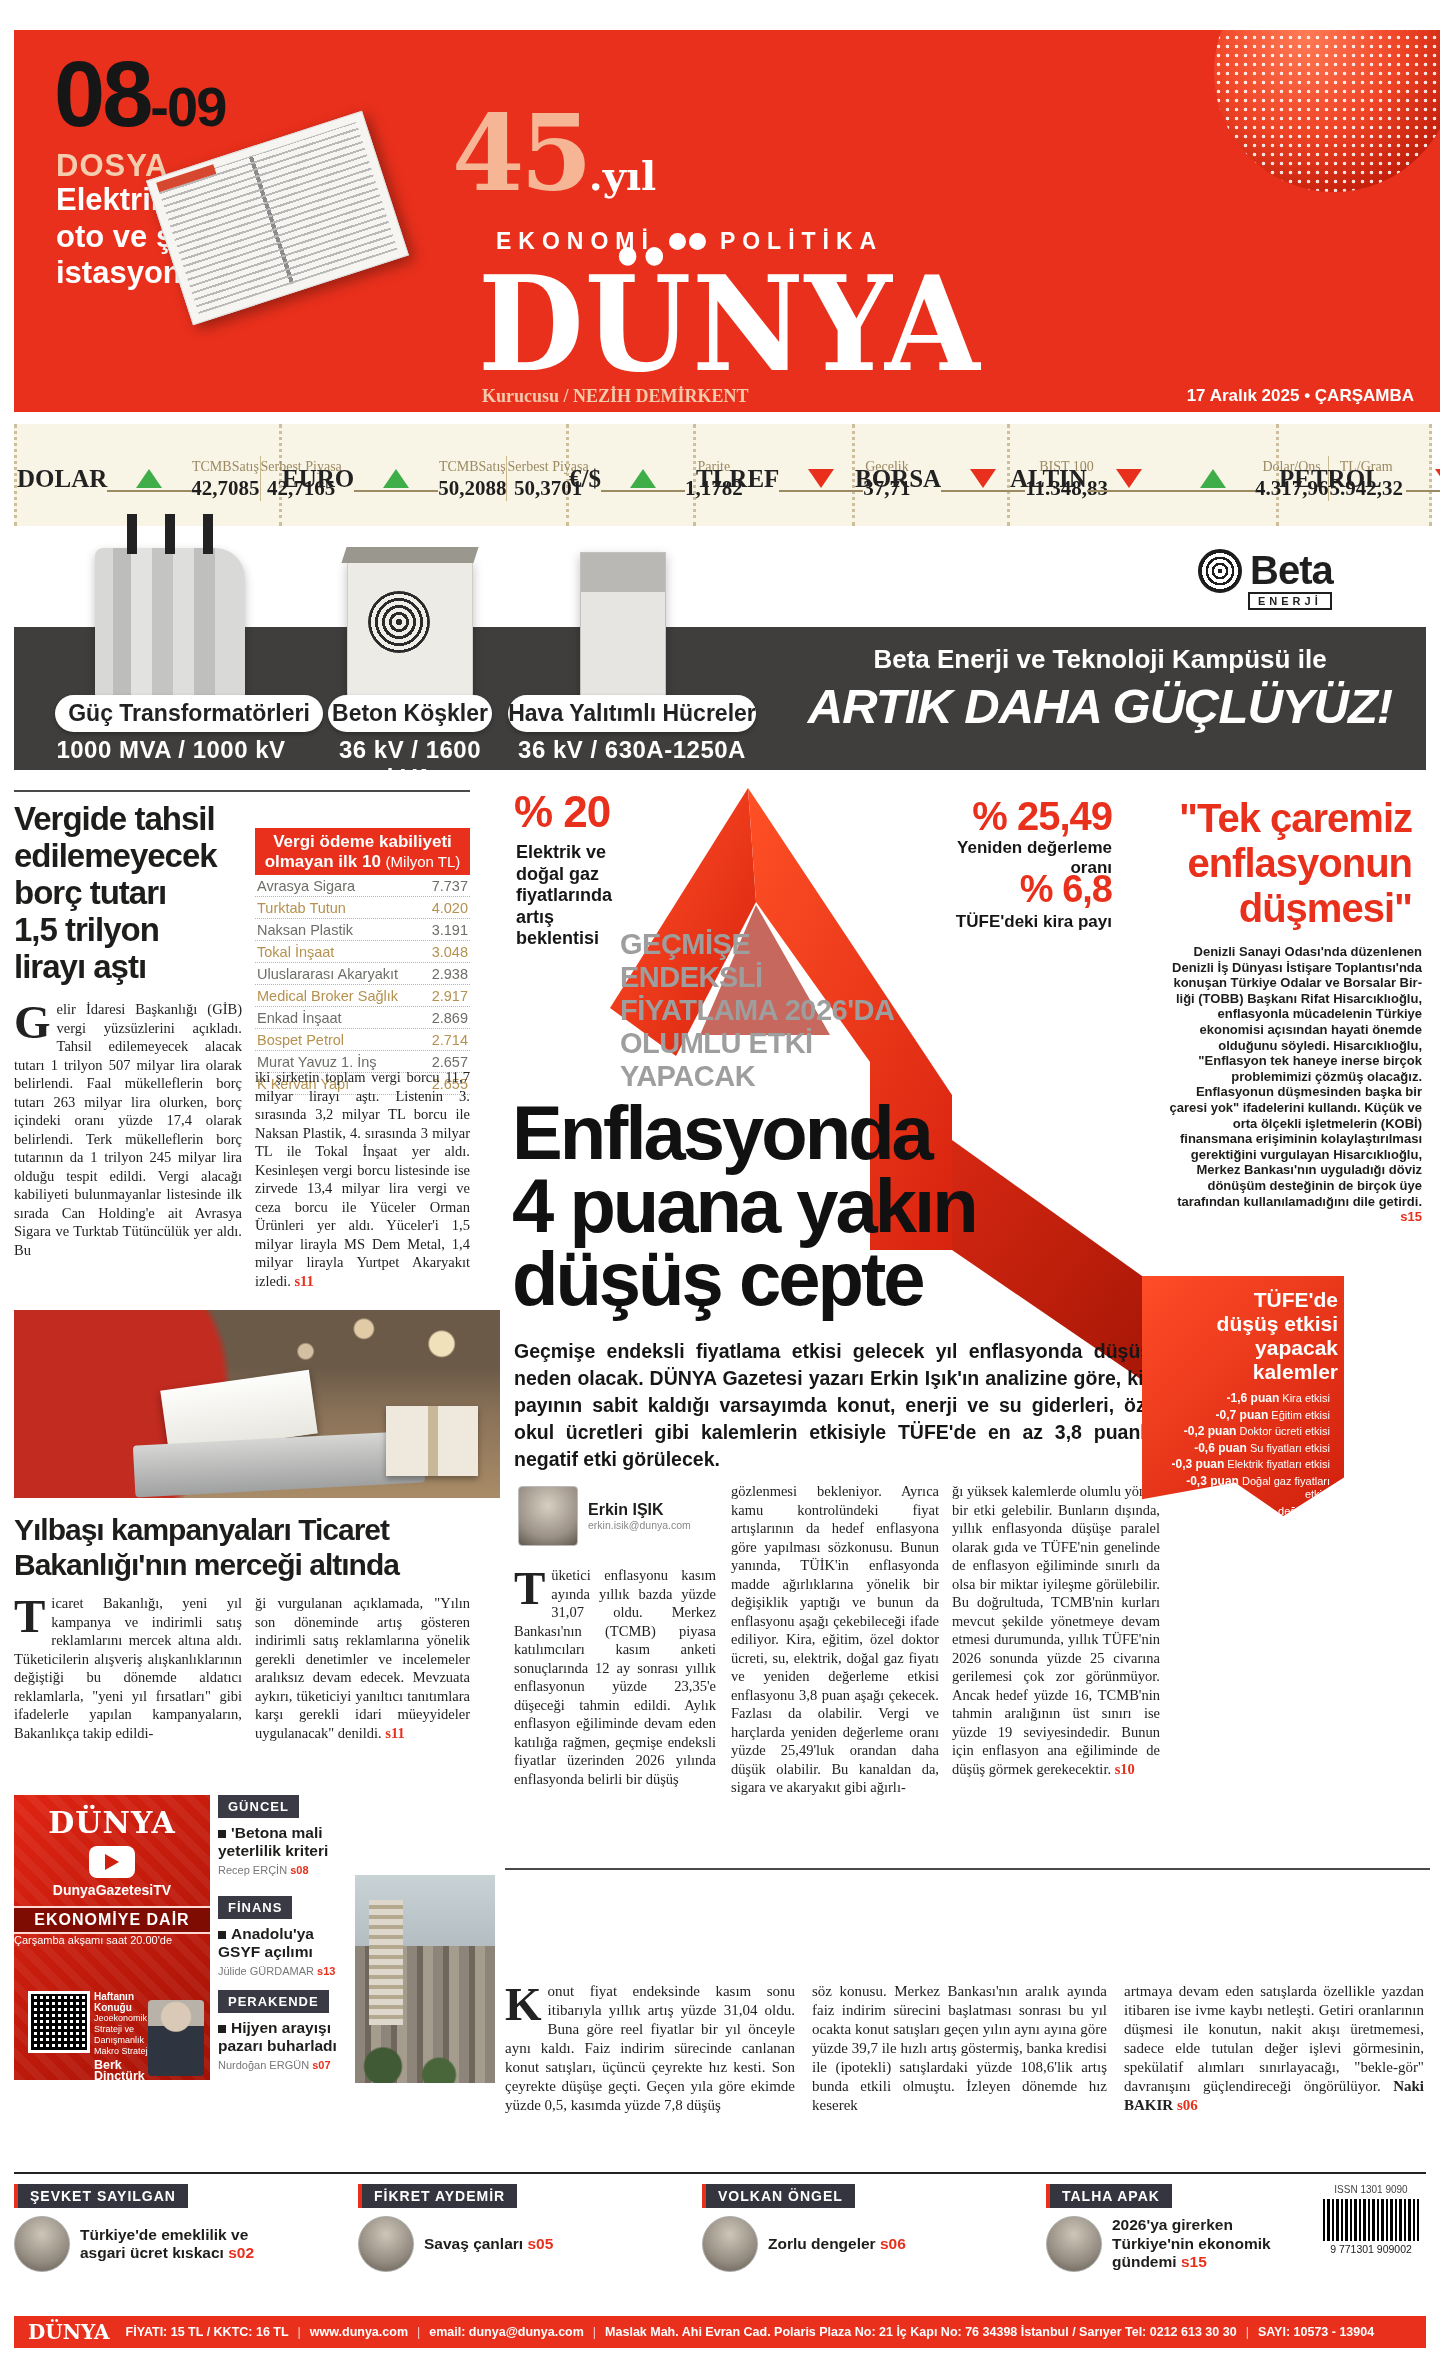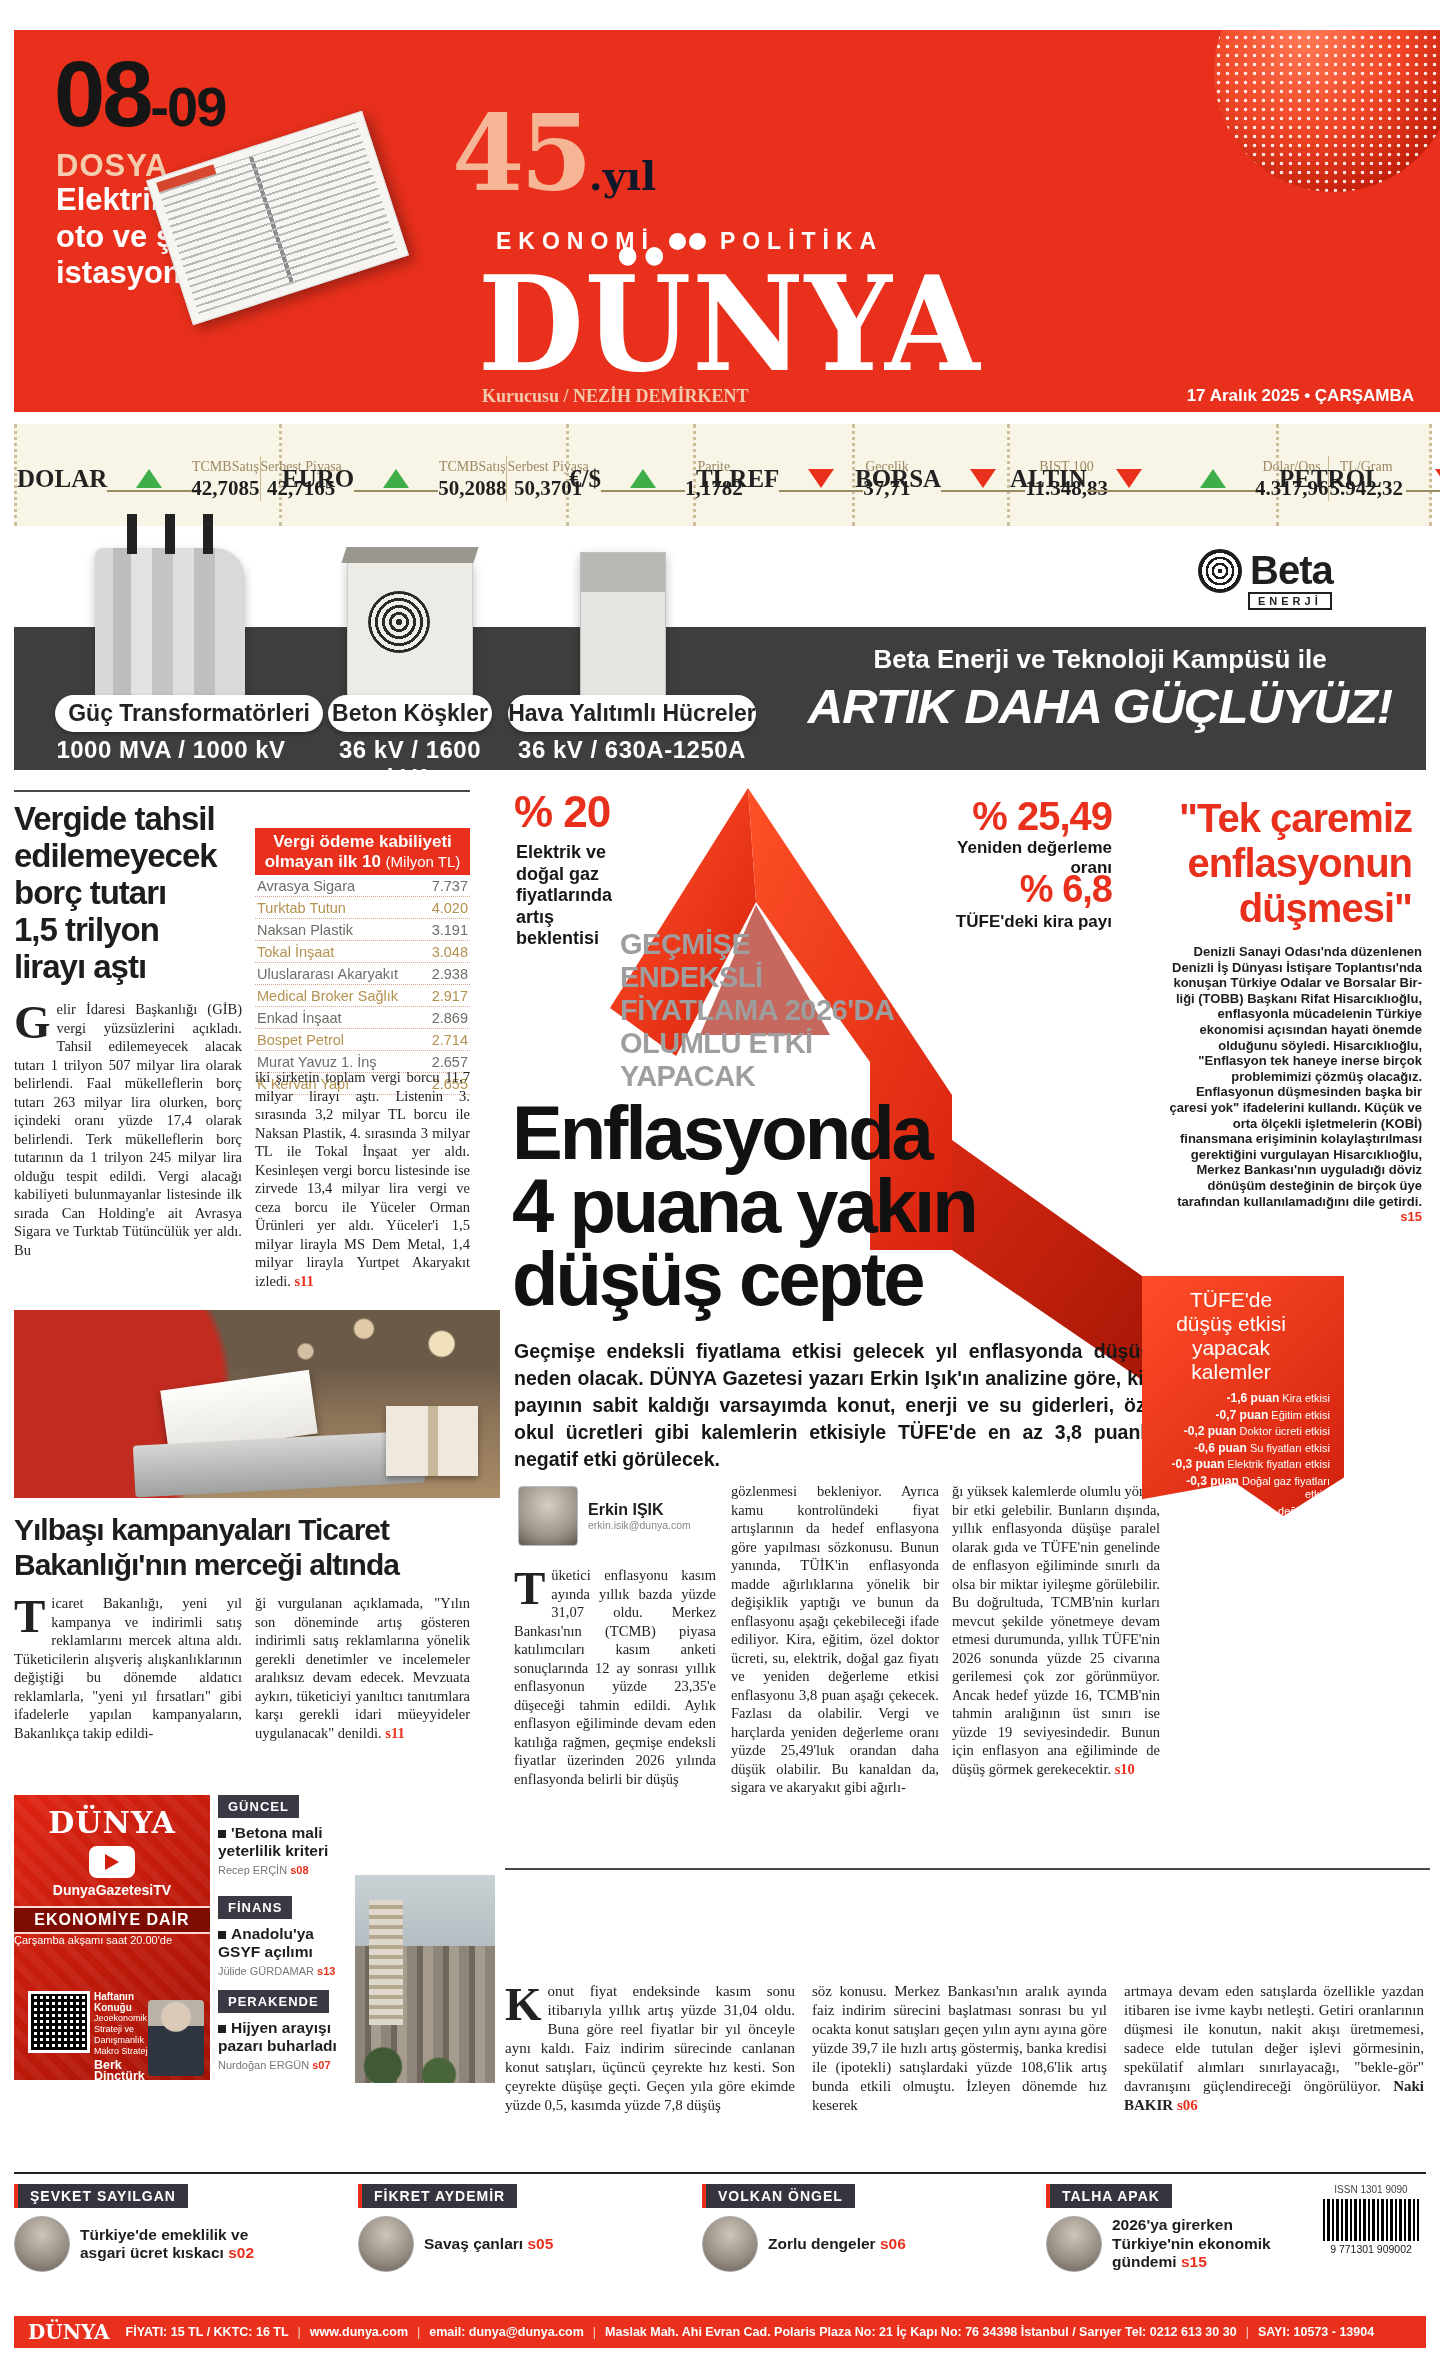--- a/index.html
+++ b/index.html
@@ -19,21 +19,21 @@
   .pr-small{font-size:56px;font-weight:bold;color:#161616;letter-spacing:-2px;}
   .dosya{font-size:31px;font-weight:bold;color:#f3cdae;letter-spacing:1px;}
   .teaser{font-size:31px;font-weight:bold;color:#fff;line-height:1.18;}
   .paperimg{position:absolute;left:150px;top:112px;width:225px;height:150px;transform:rotate(-18deg);
     background:#f6f5f2;box-shadow:4px 6px 14px rgba(0,0,0,.35);border:1px solid #ddd;overflow:hidden;}
   .paperimg:before{content:"";position:absolute;inset:8px;
     background:repeating-linear-gradient(0deg,#b9b9b9 0 2px,transparent 2px 7px),
       linear-gradient(90deg,transparent 0 46%,#8b8b8b 46% 48%,transparent 48%);}
   .paperimg:after{content:"";position:absolute;left:8px;top:4px;width:60px;height:10px;background:#d5472e;}
   .annv-num{font-family:"DejaVu Serif",serif;font-size:104px;font-weight:bold;color:#f6b594;line-height:.8;letter-spacing:-4px;}
-  .annv-suf{font-family:"DejaVu Serif",serif;font-size:40px;font-weight:bold;color:#0f172a;}
+  .annv-suf{font-family:"DejaVu Serif",serif;font-size:40px;font-weight:bold;color:#ffffff;}
   .tagline{display:flex;align-items:center;gap:14px;color:#fff;font-weight:bold;font-size:23px;letter-spacing:7px;}
   .tagdots{display:flex;gap:3px;}
   .tagdots i{width:17px;height:17px;border-radius:50%;background:#fff;display:block;}
   .mlogo{font-family:"DejaVu Serif",serif;font-weight:bold;font-size:122px;color:#fff;letter-spacing:1px;
     transform:scaleY(1.08);transform-origin:top left;line-height:1;}
   .founder{font-family:"Liberation Serif",serif;font-weight:bold;font-size:18px;color:#f3c9ab;}
   .mdate{font-weight:bold;font-size:17px;color:#fff;}
 
   
   .ticker{position:absolute;left:14px;top:424px;width:1412px;height:102px;background:#f8f4e6;
@@ -109,21 +109,21 @@
   
   .rhead{position:absolute;left:1130px;top:796px;width:282px;text-align:right;color:#e8301c;font-weight:bold;
     font-size:40px;line-height:45px;letter-spacing:-1px;}
   .rbody{position:absolute;left:1162px;top:944px;width:260px;text-align:right;font-weight:bold;font-size:13px;line-height:15.6px;color:#1d1d1b;}
 
   
   .tufebox{position:absolute;left:1142px;top:1276px;width:202px;height:240px;
     background:linear-gradient(135deg,#ff4d28,#d01f0c);
     clip-path:polygon(0 0,100% 0,100% 84%,70% 100%,46% 86%,0 93%);
     color:#fff;}
-  .tufetitle{font-weight:normal;font-size:21px;line-height:24px;text-align:center;padding:12px 24px 6px 0;}
+  .tufetitle{font-weight:bold;font-size:21px;line-height:24px;text-align:right;padding:12px 6px 6px 0;}
   .tufeitems{padding:2px 14px 0 22px;text-align:right;}
   .tufeitem{font-size:11px;line-height:13.5px;margin-bottom:3px;}
   .tufeitem b{font-size:12px;}
 
   
   .xmasphoto{position:absolute;left:14px;top:1310px;width:486px;height:188px;overflow:hidden;
     background:
      radial-gradient(circle at 88% 18%,rgba(255,240,200,.9) 0 12px,transparent 14px),
      radial-gradient(circle at 72% 10%,rgba(255,230,190,.8) 0 9px,transparent 11px),
      radial-gradient(circle at 60% 22%,rgba(255,235,200,.7) 0 7px,transparent 9px),

